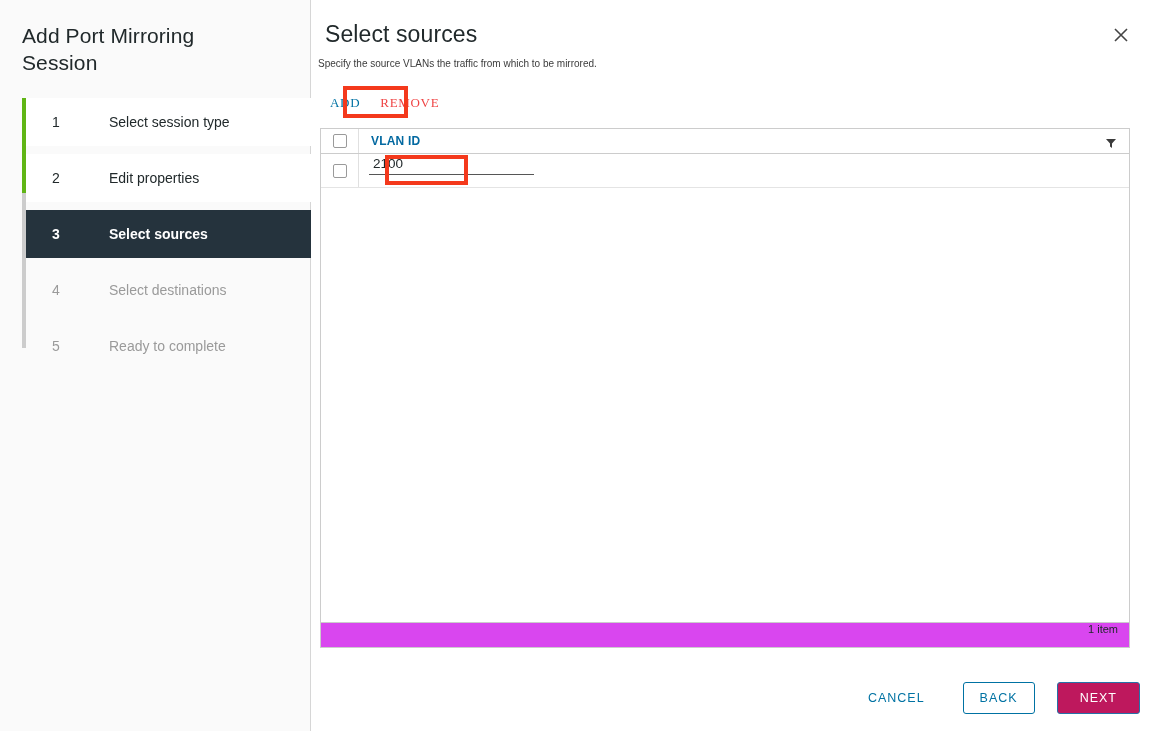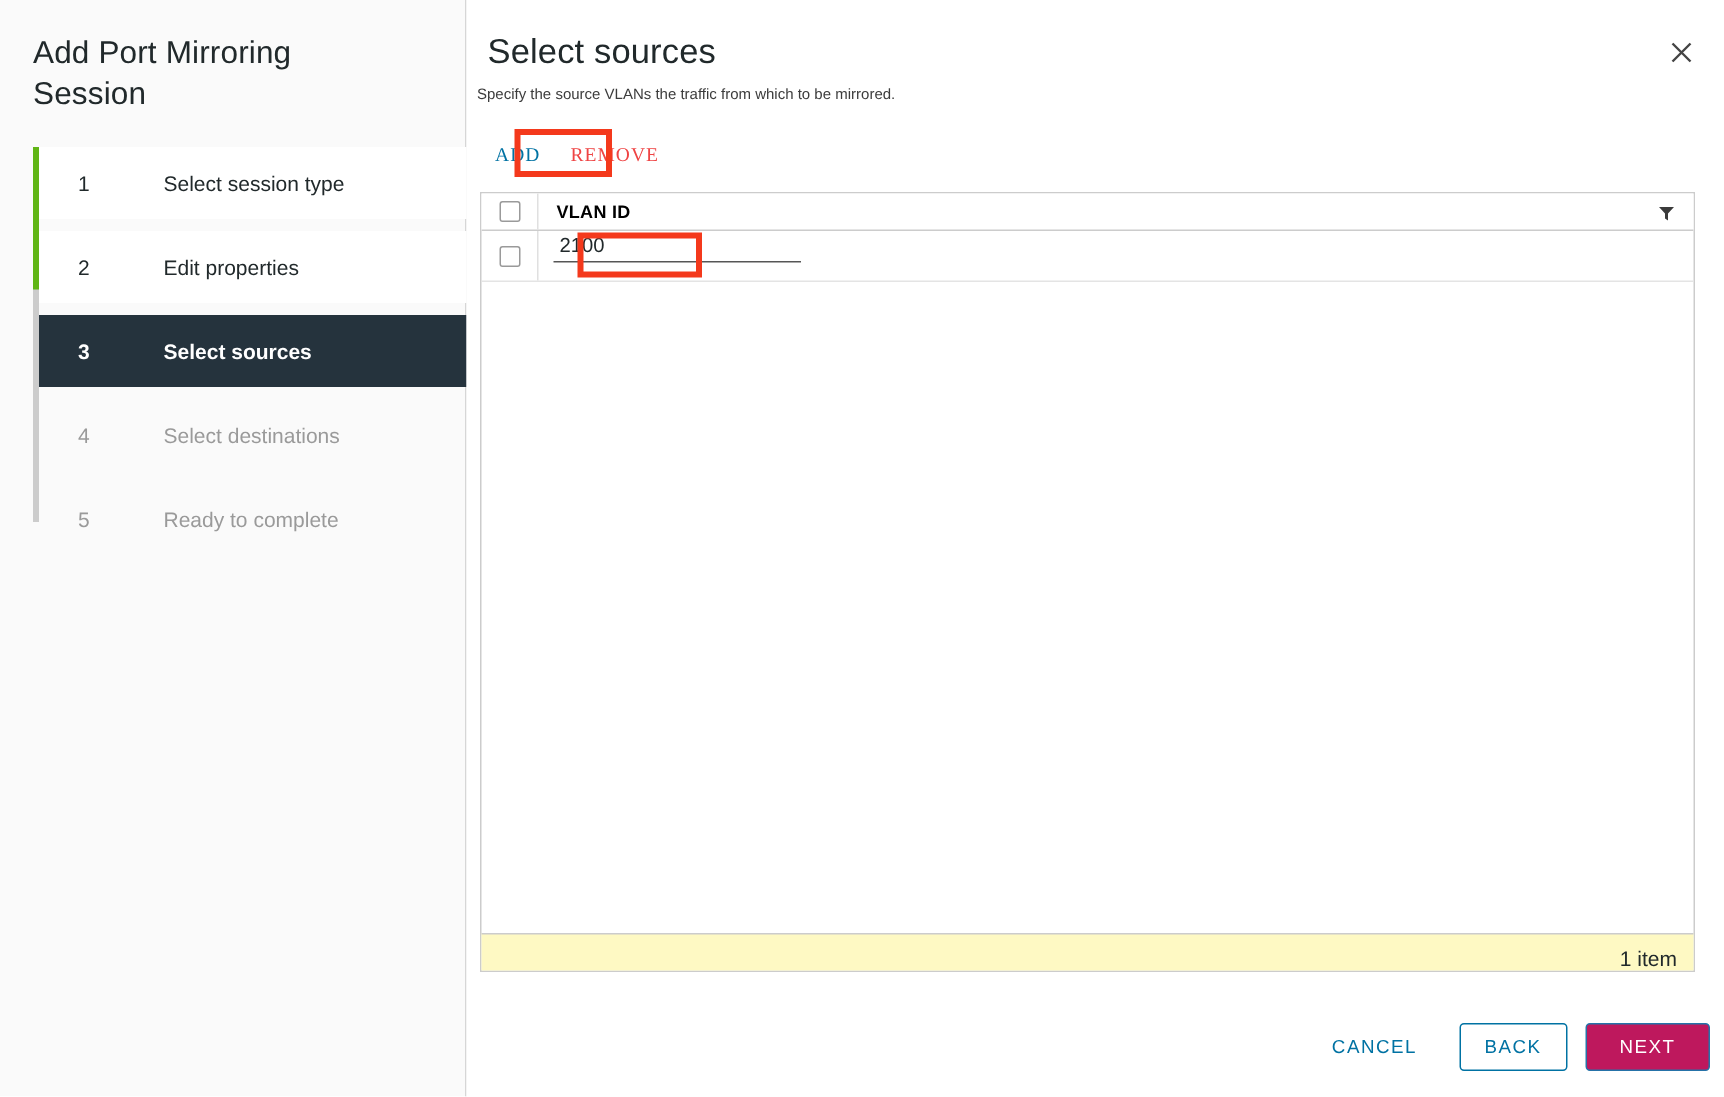--- a/index.html
+++ b/index.html
@@ -190,21 +190,21 @@
     border: 1px solid #9a9a9a;
     border-radius: 2px;
     background: #ffffff;
     cursor: pointer;
     display: block;
   }
   .th-label {
     padding-left: 12px;
     font-size: 12px;
     font-weight: bold;
-    color: #000000;
+    color: #0369a1;
     letter-spacing: 0.2px;
   }
   .filter-icon {
     position: absolute;
     right: 12px;
     top: 6px;
     width: 12px;
     height: 12px;
     cursor: pointer;
   }
@@ -233,38 +233,38 @@
     padding: 2px 4px 3px 4px;
     background: transparent;
   }
 
   .tfoot {
     position: absolute;
     left: 0;
     right: 0;
     bottom: 0;
     height: 25px;
-    background: #fef9c3;
+    background: #d946ef;
     border-top: 1px solid #cccccc;
     display: flex;
-    align-items: flex-end;
+    align-items: flex-start;
     justify-content: flex-end;
     padding-right: 11px;
-    font-size: 14px;
+    font-size: 11px;
     color: #21292b;
   }
 
   
   .footer {
     position: absolute;
     right: 9px;
     bottom: 17px;
     display: flex;
     align-items: center;
-    gap: 12px;
+    gap: 22px;
   }
   .btn {
     font-family: "Liberation Sans", sans-serif;
     font-size: 12.5px;
     letter-spacing: 1px;
     height: 32px;
     border-radius: 3px;
     cursor: pointer;
     padding: 0 16px;
   }

